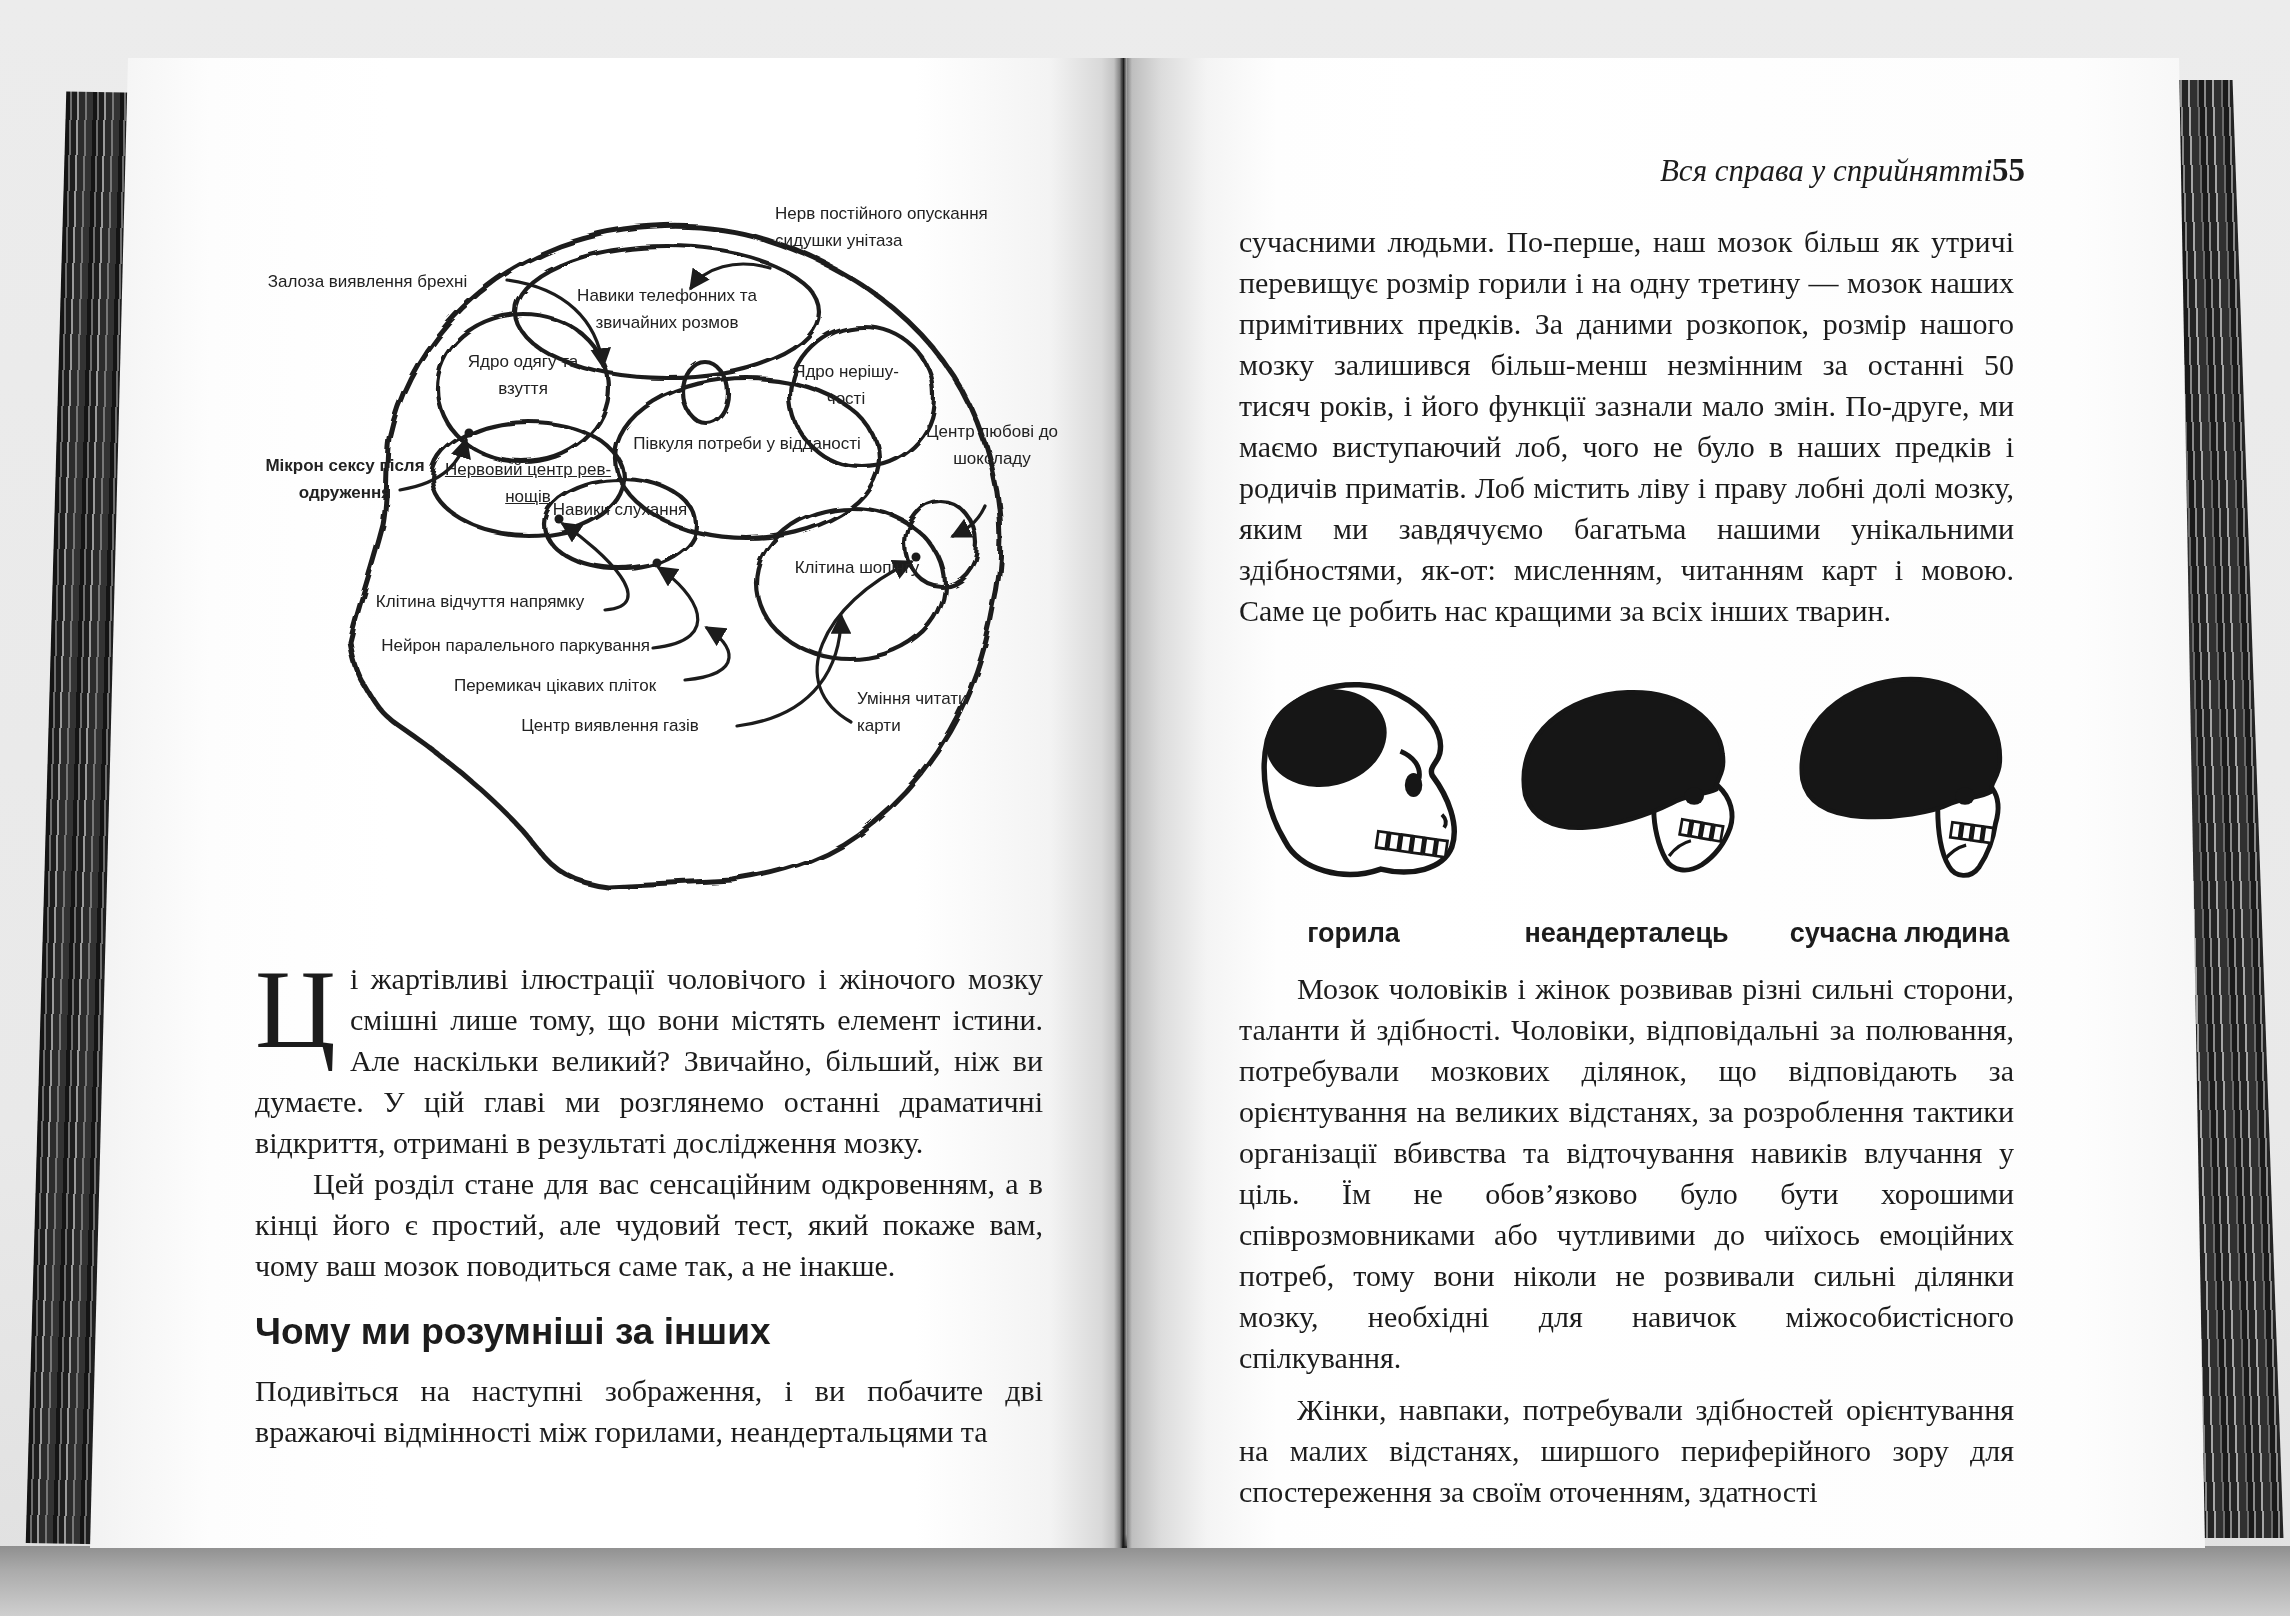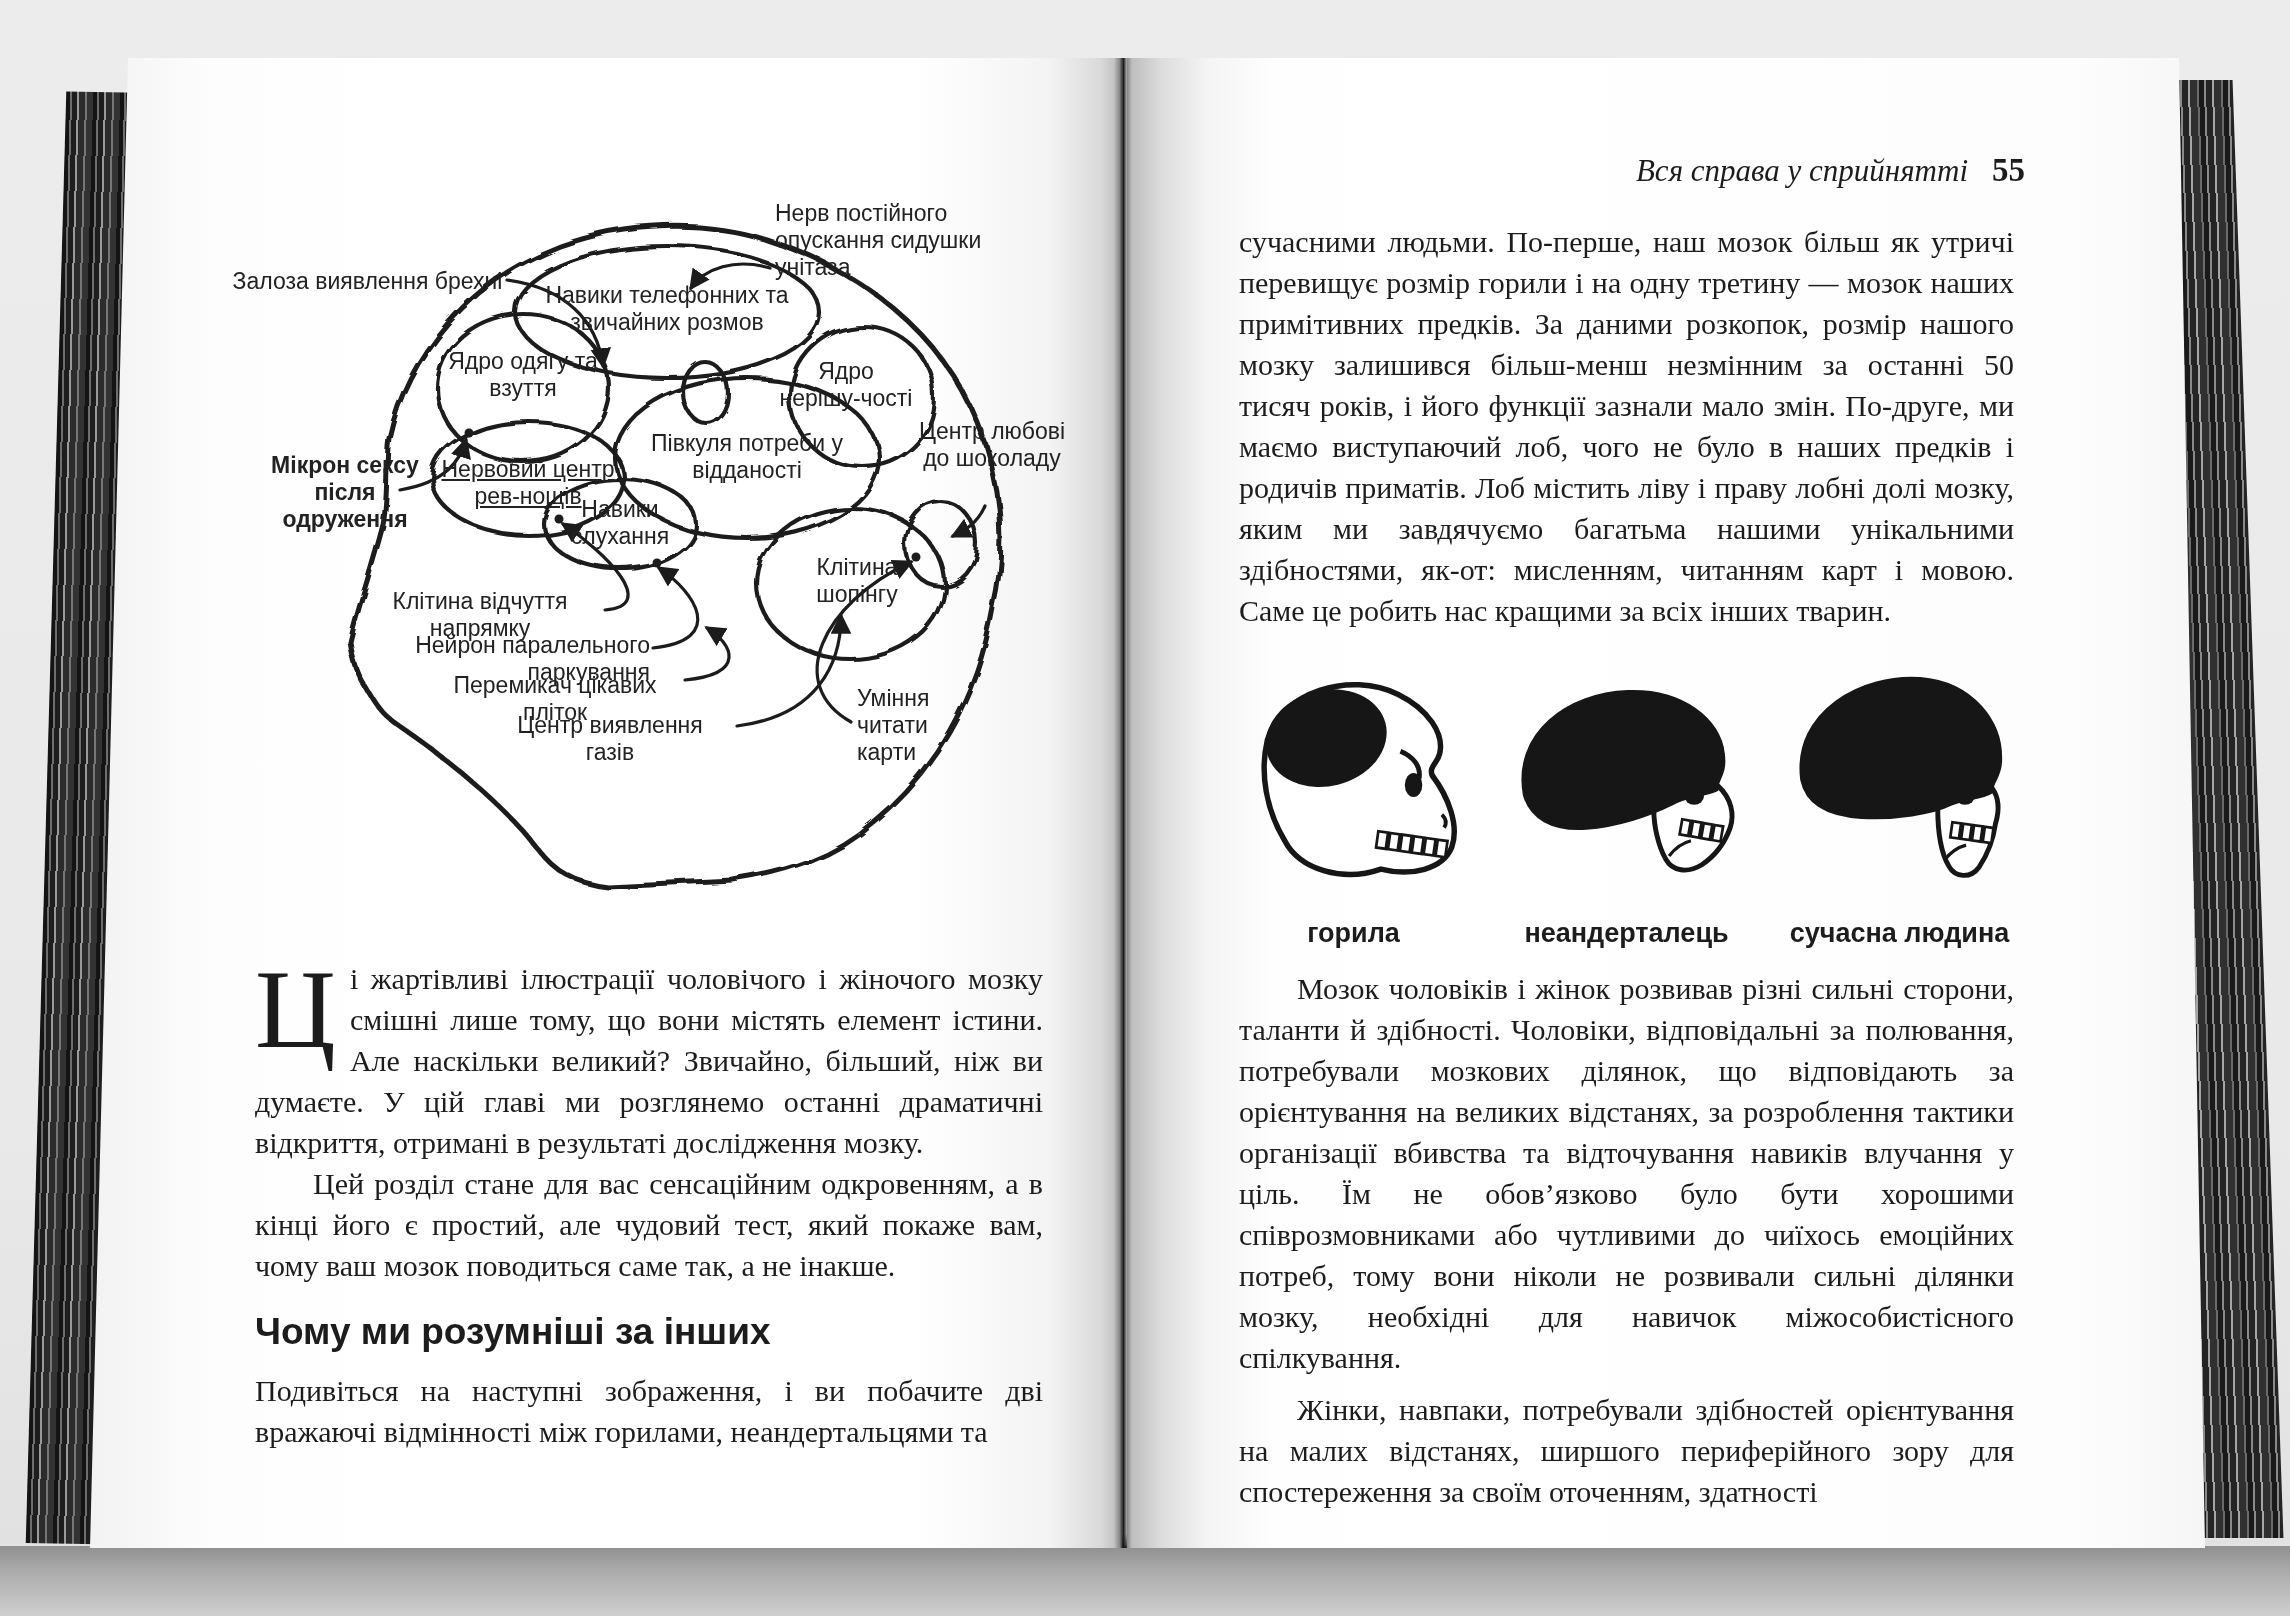--- a/index.html
+++ b/index.html
@@ -24,34 +24,34 @@
     background:linear-gradient(90deg,rgba(0,0,0,0) 0,rgba(0,0,0,.28) 32%,#161616 52%,rgba(0,0,0,.30) 70%,rgba(0,0,0,0) 100%);}
   .bottom-surface{position:absolute;left:0;top:1546px;width:2290px;height:70px;
     background:linear-gradient(180deg,#8f8f8f 0,#ababab 35%,#cfcfcf 100%);}
   .bottom-seam{position:absolute;left:92px;top:1534px;width:2110px;height:14px;
     background:linear-gradient(180deg,rgba(40,40,40,.0) 0,rgba(40,40,40,.45) 60%,rgba(20,20,20,.65) 100%);}
   .bottom-wedge{position:absolute;left:96px;top:1522px;width:580px;height:20px;background:#171717;
     clip-path:polygon(0 15%,100% 60%,100% 100%,0 100%);}
   
   .diagram{position:absolute;left:135px;top:180px;width:955px;height:715px;}
   .diagram svg{position:absolute;left:0;top:0;}
-  .dlabel{position:absolute;font-family:"Liberation Sans",sans-serif;font-size:23px;line-height:27px;
+  .dlabel{position:absolute;font-family:"Liberation Sans",sans-serif;font-size:17px;line-height:27px;
     color:#222;text-align:center;}
   .dcaption{position:absolute;left:255px;top:900px;width:788px;text-align:center;
     font-family:"Liberation Sans",sans-serif;font-weight:bold;font-size:30px;color:#1c1c1c;}
   .left-col{position:absolute;left:255px;top:958px;width:788px;
     font-size:30px;line-height:41px;text-align:justify;}
   .left-col p{margin:0;}
   .indent{text-indent:58px;}
   .dropcap{float:left;font-size:112px;line-height:90px;padding:6px 14px 0 0;font-weight:400;}
   .section-heading{font-family:"Liberation Sans",sans-serif;font-weight:bold;font-size:37px;
     line-height:40px;margin:26px 0 18px 0;text-align:left;}
   
   .running-head{position:absolute;left:1228px;top:152px;width:797px;display:flex;
-    justify-content:flex-end;align-items:baseline;gap:24px;}
+    justify-content:flex-end;align-items:baseline;}
   .running-head .rh-title{font-style:italic;font-size:31px;}
   .running-head .rh-num{font-weight:bold;font-size:33px;}
   .right-col{position:absolute;left:1228px;top:210px;width:797px;
     font-size:30px;line-height:41px;text-align:justify;}
   .right-col p{margin:11px;}
   .skulls{display:flex;justify-content:space-between;align-items:flex-end;margin:22px 0 14px 0;}
   .skull-fig{width:31.5%;text-align:center;}
   .skull-fig svg{width:100%;height:auto;display:block;}
   .skull-cap{font-family:"Liberation Sans",sans-serif;font-weight:bold;font-size:27px;margin-top:25px;}
 </style>

